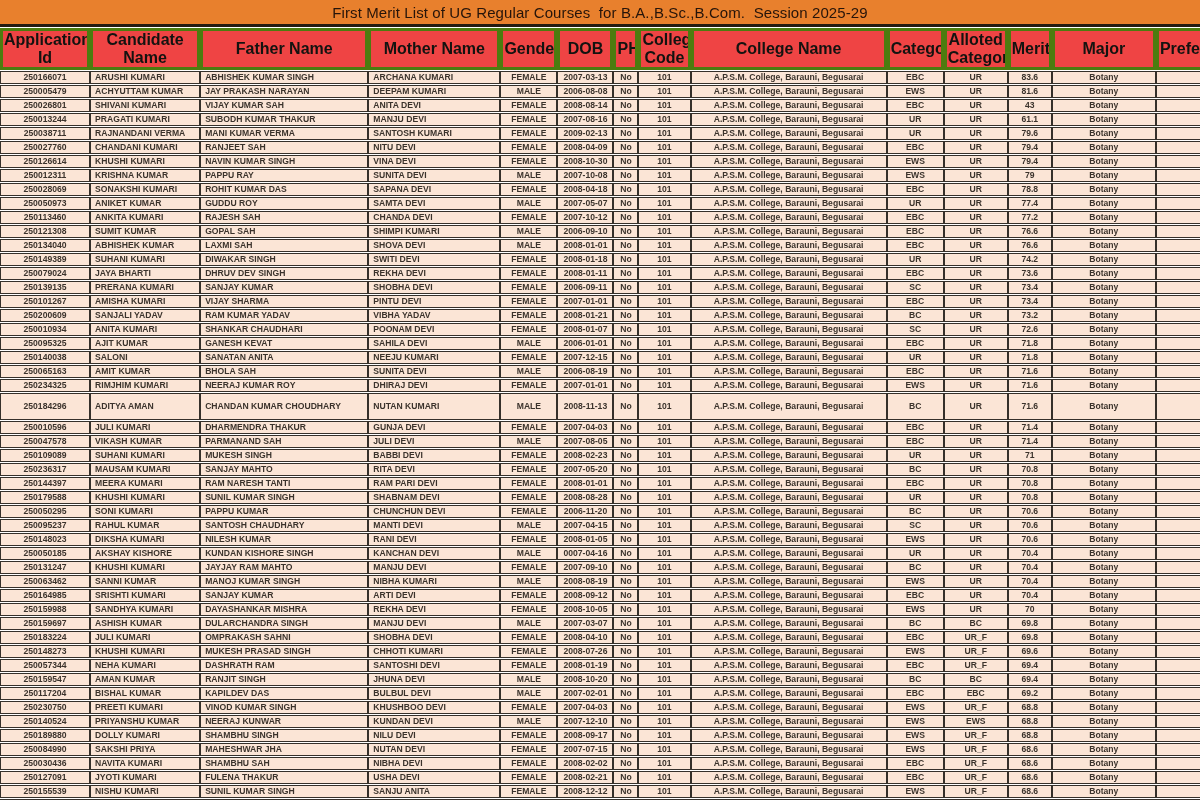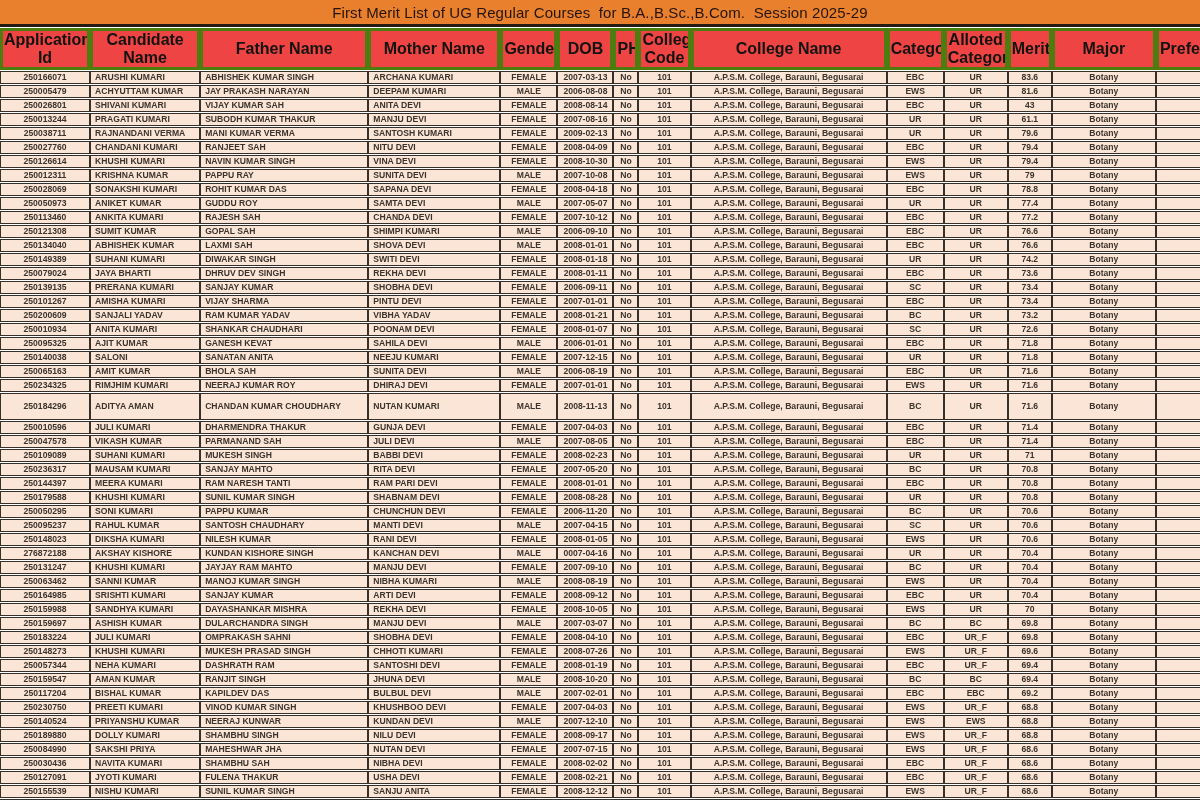--- a/index.html
+++ b/index.html
@@ -598,21 +598,21 @@
           <td>No</td>
           <td>101</td>
           <td>A.P.S.M. College, Barauni, Begusarai</td>
           <td>EWS</td>
           <td>UR</td>
           <td>70.6</td>
           <td>Botany</td>
           <td></td>
         </tr>
         <tr>
-          <td>276872188</td>
+          <td>250050185</td>
           <td class="left">AKSHAY  KISHORE</td>
           <td class="left">KUNDAN KISHORE SINGH</td>
           <td class="left">KANCHAN DEVI</td>
           <td>MALE</td>
           <td>0007-04-16</td>
           <td>No</td>
           <td>101</td>
           <td>A.P.S.M. College, Barauni, Begusarai</td>
           <td>UR</td>
           <td>UR</td>

